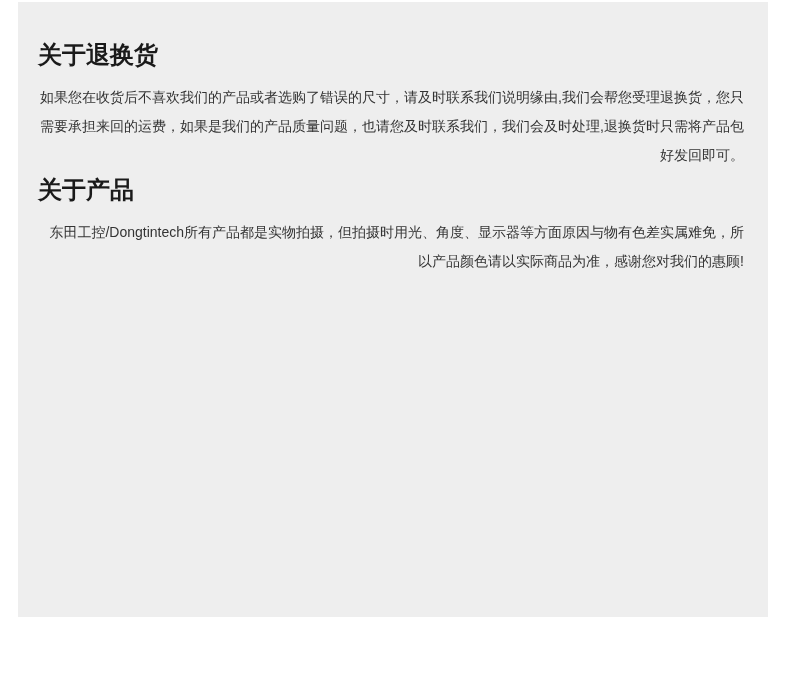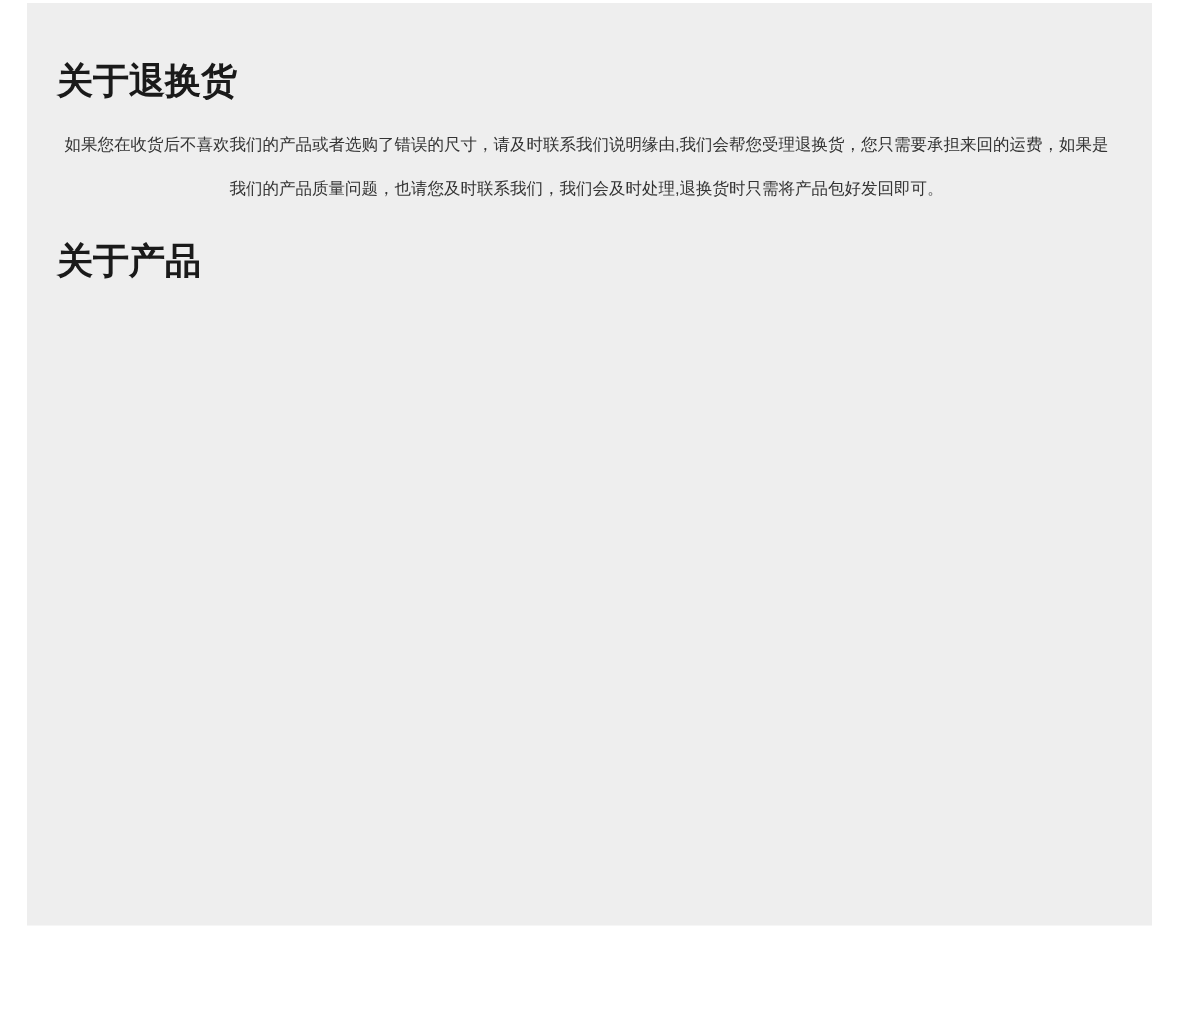--- a/index.html
+++ b/index.html
@@ -19,50 +19,51 @@
     position: absolute;
     left: 18px;
     top: 2px;
     width: 750px;
     height: 615px;
     box-sizing: border-box;
     background: #eeeeee;
     padding: 37px 24px 0 20px;
   }
   .policy-section + .policy-section {
-    margin-top: 18px;
+    margin-top: 4px;
   }
   .policy-title {
     margin: 0 0 12px 0;
     font-size: 24px;
     line-height: 32px;
     font-weight: bold;
     color: #1a1a1a;
   }
   .policy-body {
     margin: 0;
-    font-size: 11px;
+    font-size: 14px;
     line-height: 29px;
     color: #333333;
-    text-align: center;
+    text-align: right;
   }
 </style>
 </head>
 <body>
 
 <div class="page">
   <div class="policy-panel">
 
     <div class="policy-section">
       <h2 class="policy-title">关于退换货</h2>
       <p class="policy-body">如果您在收货后不喜欢我们的产品或者选购了错误的尺寸，请及时联系我们说明缘由,我们会帮您受理退换货，您只需要承担来回的运费，如果是我们的产品质量问题，也请您及时联系我们，我们会及时处理,退换货时只需将产品包好发回即可。</p>
     </div>
 
     <div class="policy-section">
       <h2 class="policy-title">关于产品</h2>
     </div>
 
     <div class="policy-section">
+      <p class="policy-body">东田工控/Dongtintech所有产品都是实物拍摄，但拍摄时用光、角度、显示器等方面原因与物有色差实属难免，所以产品颜色请以实际商品为准，感谢您对我们的惠顾!</p>
     </div>
 
 
   </div>
 </div>
 
 </body></html>

